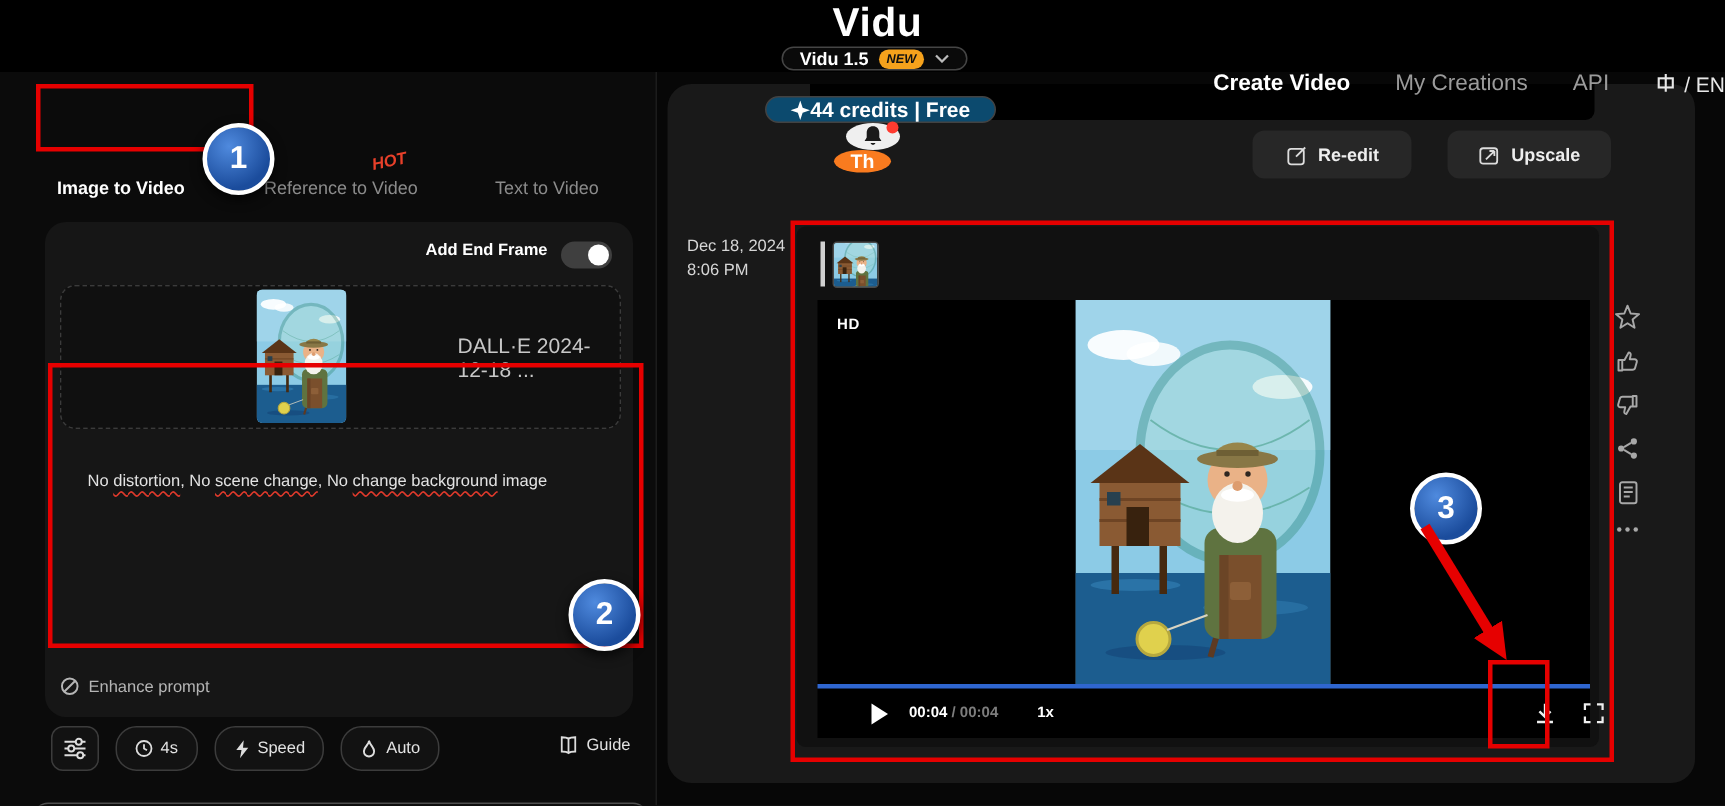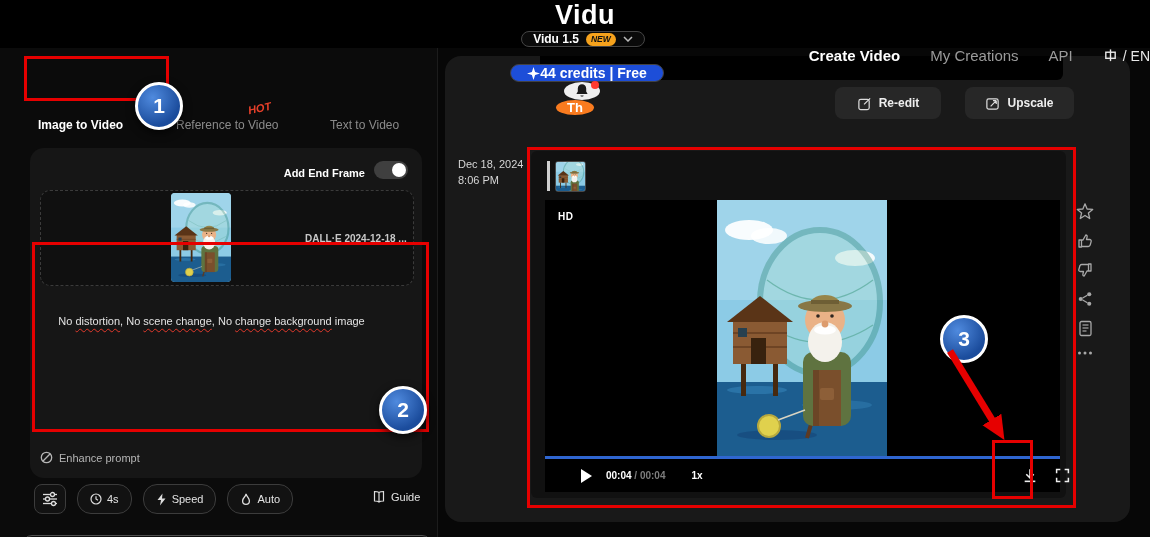--- a/index.html
+++ b/index.html
@@ -8,39 +8,39 @@
   
   .header{position:absolute;left:0;top:0;width:1150px;height:48px;background:#000;display:flex;align-items:center;z-index:10;flex-direction:column;}
   .logo{margin-left:20px;font-size:27px;font-weight:800;letter-spacing:.5px;}
   .version-pill{margin-left:16px;height:27px;border:1.5px solid #454545;border-radius:15px;display:flex;align-items:center;gap:7px;padding:0 11px;cursor:pointer;background:#0a0a0a;}
   .version-pill .vname{font-size:12px;font-weight:700;}
   .badge-new{font-size:8.5px;font-style:italic;font-weight:700;background:#f6a21c;color:#111;padding:1.5px 5px;border-radius:7px;}
   .nav{margin-left:auto;display:flex;align-items:center;gap:30px;font-size:15px;}
   .nav .active{color:#fff;font-weight:600;}
   .nav .dim{color:#9b9b9b;}
   .lang{display:flex;align-items:center;gap:5px;color:#e8e8e8;font-size:14px;}
-  .credits-pill{margin-left:24px;height:36px;border:1px solid #424242;background:#1d4ed8;border-radius:18px;display:flex;align-items:center;gap:0;padding:0 16px;font-size:14px;font-weight:700;}
+  .credits-pill{margin-left:24px;height:36px;border:1px solid #424242;background:#0c4a6e;border-radius:18px;display:flex;align-items:center;gap:0;padding:0 16px;font-size:14px;font-weight:700;}
   .bell{margin-left:14px;width:36px;height:36px;border-radius:50%;background:#efefef;display:flex;align-items:center;justify-content:center;position:relative;}
   .bell .dot{position:absolute;top:-1px;right:1px;width:8px;height:8px;border-radius:50%;background:#ff3b30;}
   .avatar{margin:0 12px;width:38px;height:38px;border-radius:50%;background:#f97b1f;display:flex;align-items:center;justify-content:center;font-size:13px;font-weight:700;}
   
   .left-region{position:absolute;left:0;top:48px;width:437px;height:489px;background:#0b0b0b;border-right:1px solid #1c1c1c;}
   .tab{position:absolute;top:70px;font-size:12px;cursor:pointer;}
   .tab.t1{left:38px;color:#fff;font-weight:700;}
   .tab.t2{left:176px;color:#8b8b8b;}
   .tab.t3{left:330px;color:#8b8b8b;}
   .hot{position:absolute;left:72px;top:-16px;color:#e8402a;font-size:11px;font-style:italic;font-weight:800;transform:rotate(-12deg);}
   .form-box{position:absolute;left:30px;top:100px;width:392px;height:330px;background:#161616;border-radius:14px;}
-  .endframe-row{position:absolute;top:13px;right:14px;display:flex;align-items:flex-end;gap:9px;margin-left:12px;}
+  .endframe-row{position:absolute;top:13px;right:14px;display:flex;align-items:flex-start;gap:9px;margin-left:12px;}
   .endframe-row .lbl{font-size:11px;font-weight:700;color:#fff;}
   .toggle{width:34px;height:18px;border-radius:9px;background:#3f3f3f;position:relative;cursor:pointer;}
   .toggle .knob{position:absolute;top:2px;right:2px;width:14px;height:14px;border-radius:50%;background:#fff;}
   .upload-area{position:absolute;left:10px;top:42px;width:372px;height:94px;border:1.5px dashed #3b3b3b;border-radius:10px;background:#101010;}
   .upload-thumb{position:absolute;left:130px;top:2px;width:60px;height:89px;border-radius:4px;overflow:hidden;}
-  .upload-name{position:absolute;left:264px;top:50%;transform:translateY(-50%);font-size:10px;color:#c8c8c8;width:104px;font-weight:bold;}
+  .upload-name{position:absolute;left:264px;top:50%;transform:translateY(-50%);font-size:14px;color:#c8c8c8;width:104px;}
   .prompt{position:absolute;left:10px;right:12px;top:151px;font-size:11px;line-height:15px;color:#e3e3e3;white-space:pre-wrap;}
   .misspell{text-decoration:underline;text-decoration-style:wavy;text-decoration-color:#e0392b;text-decoration-thickness:1px;text-underline-offset:3px;}
   .enhance{position:absolute;left:10px;bottom:14px;display:flex;align-items:center;gap:6px;color:#b5b5b5;font-size:11px;}
   .lp-controls{position:absolute;left:34px;top:436px;display:flex;gap:11px;align-items:center;}
   .sq-btn{width:30px;height:28px;border:1px solid #3c3c3c;border-radius:8px;background:#121212;display:flex;align-items:center;justify-content:center;}
   .pill-btn{height:28px;border:1px solid #3c3c3c;border-radius:14px;background:#121212;display:flex;align-items:center;gap:5px;padding:0 12px;font-size:11px;color:#e3e3e3;}
   .guide{position:absolute;left:372px;top:441px;display:flex;gap:5px;align-items:center;font-size:11px;color:#e3e3e3;cursor:pointer;}
   .create-btn{position:absolute;left:22px;top:487px;width:408px;height:35px;border:1px solid #4f4f4f;border-radius:10px;background:#0e0e0e;display:flex;align-items:center;justify-content:center;gap:7px;font-size:14px;font-weight:700;cursor:pointer;}
   
   .right-card{position:absolute;left:445px;top:56px;width:685px;height:466px;background:#191919;border-radius:16px;}

